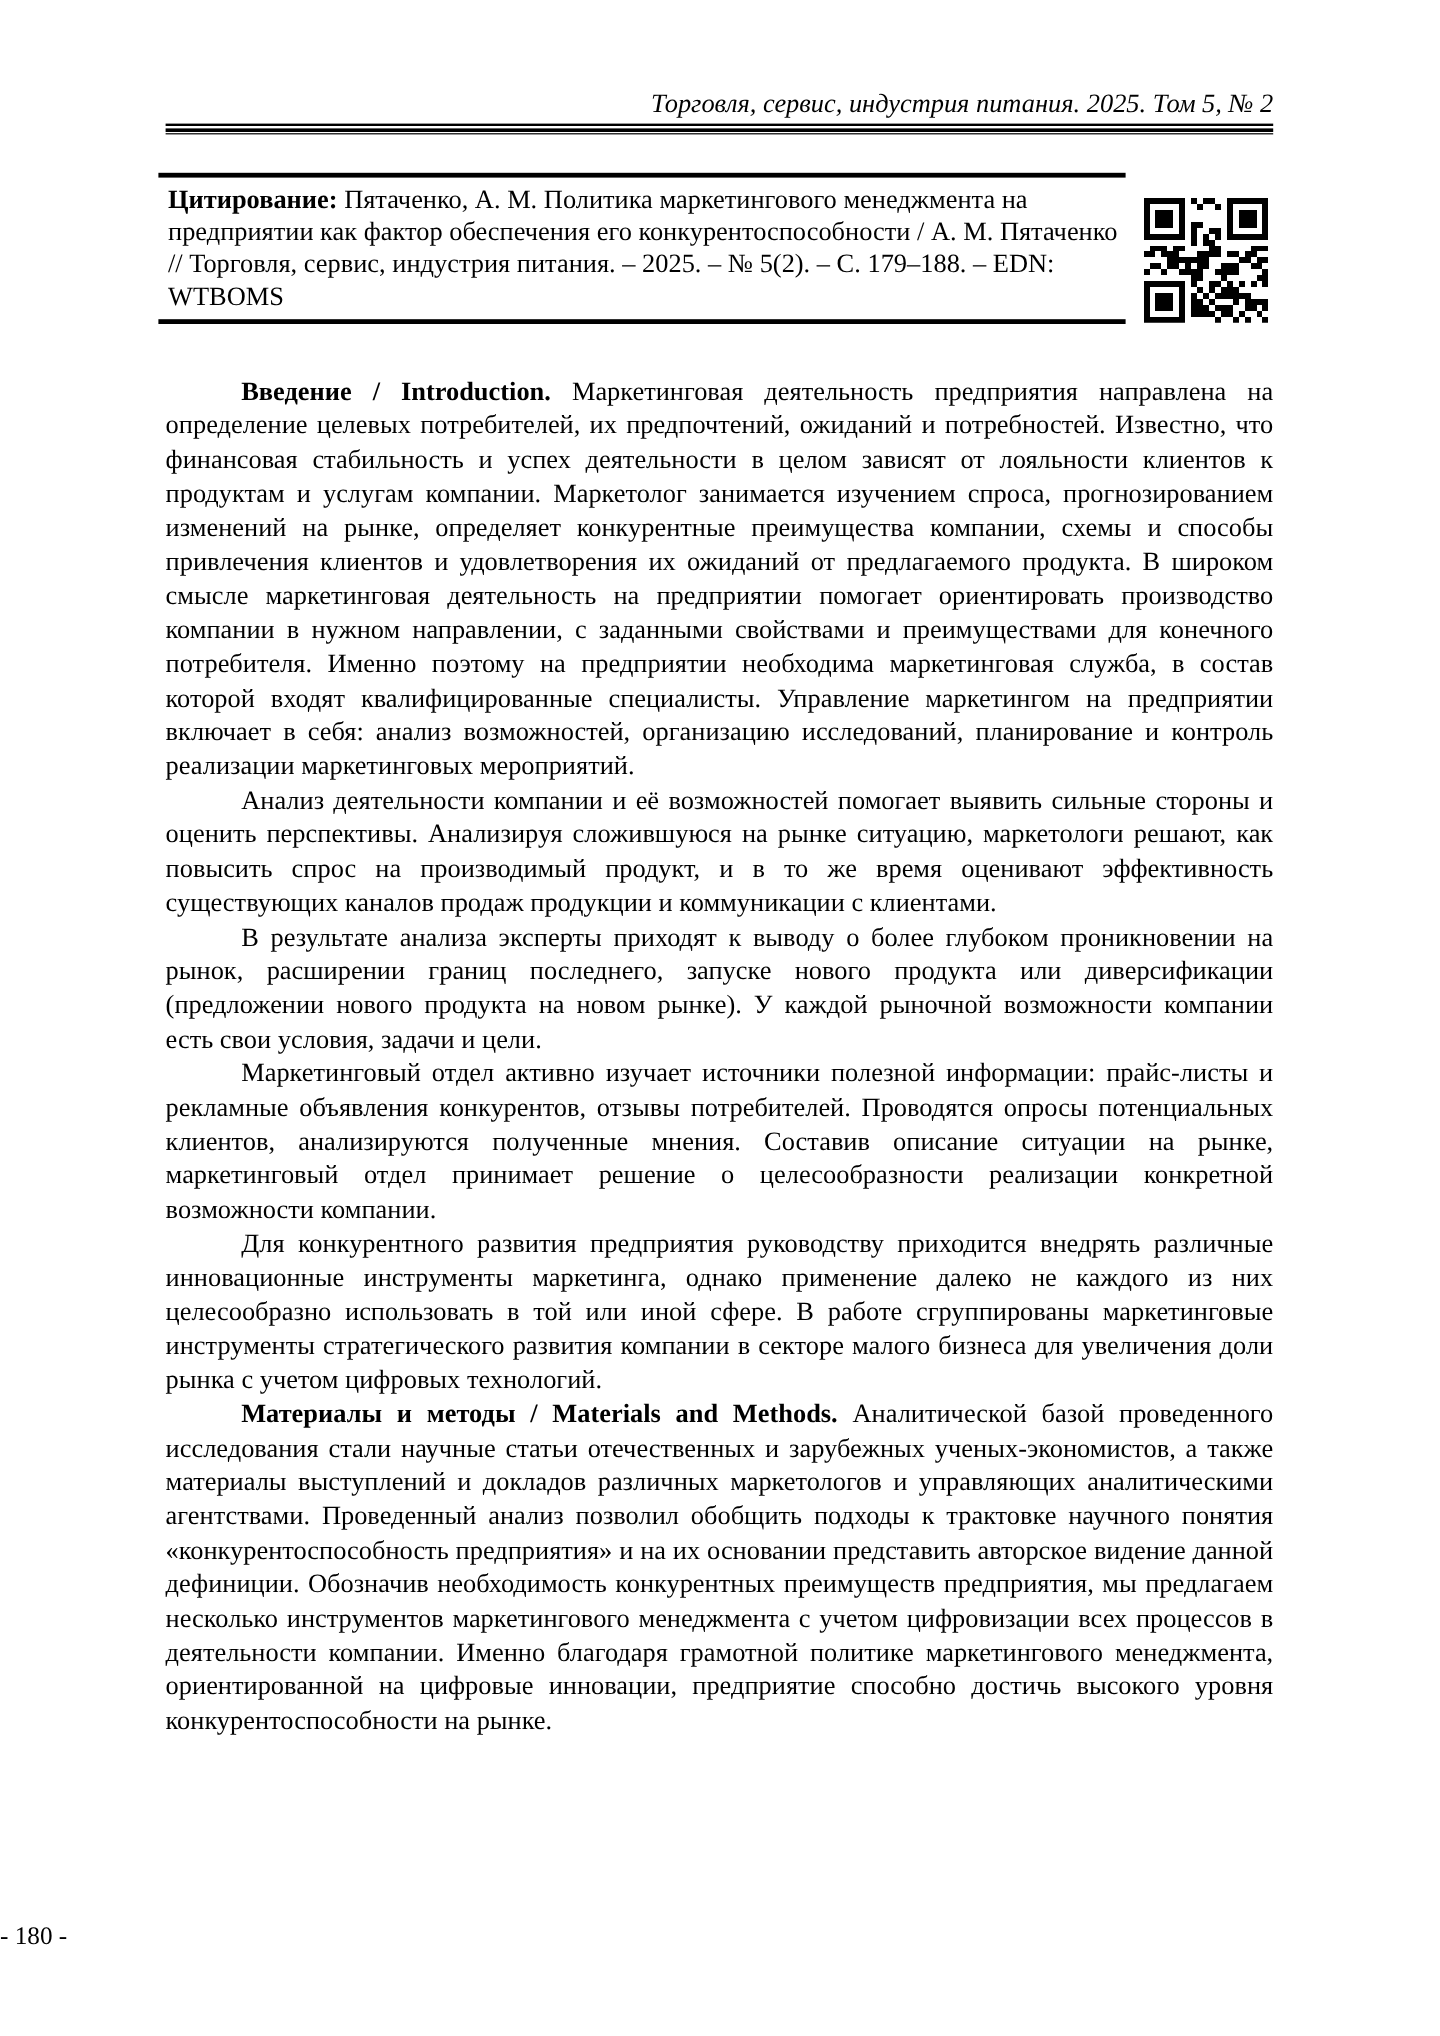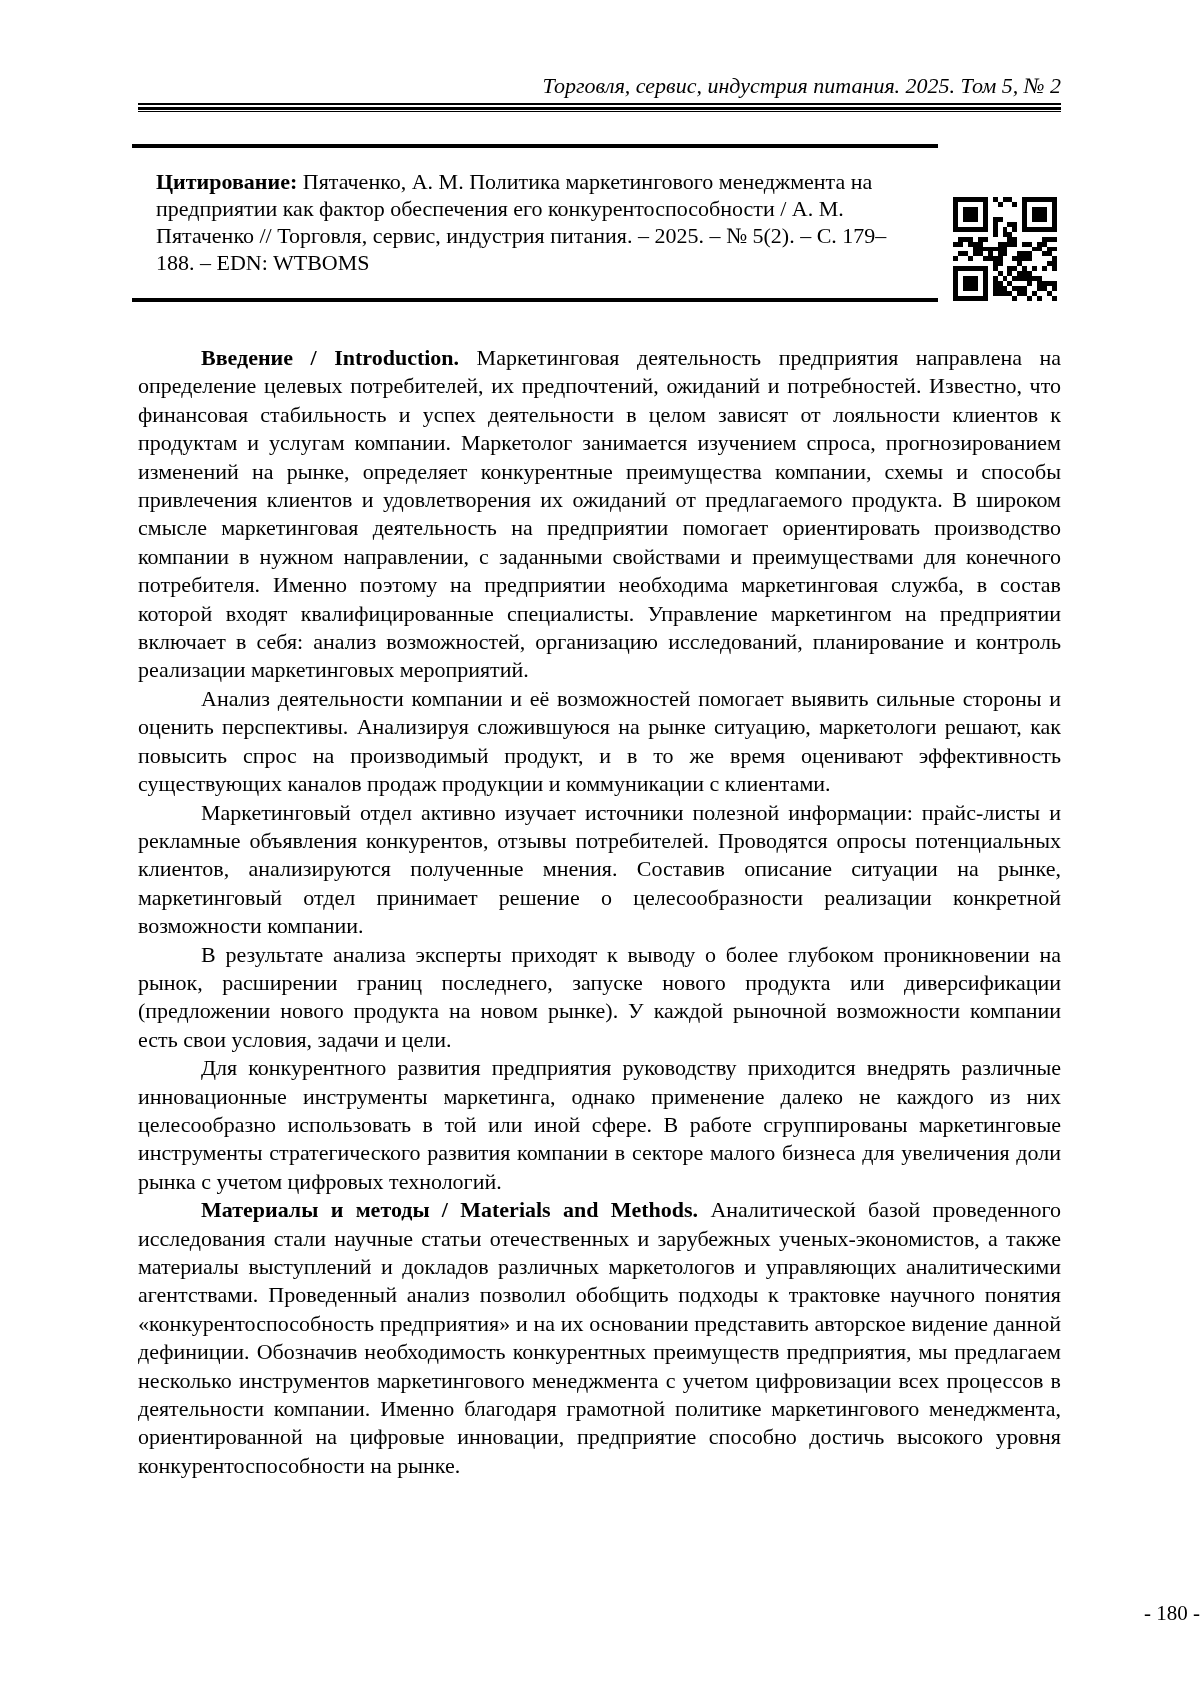--- a/index.html
+++ b/index.html
@@ -40,21 +40,21 @@
     align-items: flex-end;
   }
   .citation-box {
     box-sizing: border-box;
     width: 806px;
     border-top: 4px solid #000;
     border-bottom: 4px solid #000;
     padding: 4px 6px 6px 8px;
   }
   .citation-box p {
-    margin: 16px;
+    margin: 0;
     font-size: 22px;
     line-height: 27px;
     text-align: left;
   }
   .citation-box .cite-label { font-weight: bold; }
   .qr-wrap {
     margin-left: 15px;
     margin-bottom: 1px;
     width: 104px;
     height: 104px;
@@ -72,21 +72,21 @@
     text-align: justify;
     text-indent: 63px;
   }
   main p.para .lead { font-weight: bold; }
 
   
   .page-footer {
     position: absolute;
     left: 0; right: 0;
     top: 1601px;
-    text-align: right;
+    text-align: left;
     font-size: 21px;
   }
 </style>
 </head>
 <body>
 
 <div class="page">
   <div class="content">
 
     <header>
@@ -335,23 +335,23 @@
           </svg>
       </div>
     </section>
 
     <main>
 
         <p class="para"><span class="lead">Введение / Introduction.</span> <span>Маркетинговая деятельность предприятия направлена на определение целевых потребителей, их предпочтений, ожиданий и потребностей. Известно, что финансовая стабильность и успех деятельности в целом зависят от лояльности клиентов к продуктам и услугам компании. Маркетолог занимается изучением спроса, прогнозированием изменений на рынке, определяет конкурентные преимущества компании, схемы и способы привлечения клиентов и удовлетворения их ожиданий от предлагаемого продукта. В широком смысле маркетинговая деятельность на предприятии помогает ориентировать производство компании в нужном направлении, с заданными свойствами и преимуществами для конечного потребителя. Именно поэтому на предприятии необходима маркетинговая служба, в состав которой входят квалифицированные специалисты. Управление маркетингом на предприятии включает в себя: анализ возможностей, организацию исследований, планирование и контроль реализации маркетинговых мероприятий.</span></p>
 
         <p class="para"> <span>Анализ деятельности компании и её возможностей помогает выявить сильные стороны и оценить перспективы. Анализируя сложившуюся на рынке ситуацию, маркетологи решают, как повысить спрос на производимый продукт, и в то же время оценивают эффективность существующих каналов продаж продукции и коммуникации с клиентами.</span></p>
 
+        <p class="para"> <span>В результате анализа эксперты приходят к выводу о более глубоком проникновении на рынок, расширении границ последнего, запуске нового продукта или диверсификации (предложении нового продукта на новом рынке). У каждой рыночной возможности компании есть свои условия, задачи и цели.</span></p>
+
         <p class="para"> <span>Маркетинговый отдел активно изучает источники полезной информации: прайс-листы и рекламные объявления конкурентов, отзывы потребителей. Проводятся опросы потенциальных клиентов, анализируются полученные мнения. Составив описание ситуации на рынке, маркетинговый отдел принимает решение о целесообразности реализации конкретной возможности компании.</span></p>
-
-        <p class="para"> <span>В результате анализа эксперты приходят к выводу о более глубоком проникновении на рынок, расширении границ последнего, запуске нового продукта или диверсификации (предложении нового продукта на новом рынке). У каждой рыночной возможности компании есть свои условия, задачи и цели.</span></p>
 
         <p class="para"> <span>Для конкурентного развития предприятия руководству приходится внедрять различные инновационные инструменты маркетинга, однако применение далеко не каждого из них целесообразно использовать в той или иной сфере. В работе сгруппированы маркетинговые инструменты стратегического развития компании в секторе малого бизнеса для увеличения доли рынка с учетом цифровых технологий.</span></p>
 
         <p class="para"><span class="lead">Материалы и методы / Materials and Methods.</span> <span>Аналитической базой проведенного исследования стали научные статьи отечественных и зарубежных ученых-экономистов, а также материалы выступлений и докладов различных маркетологов и управляющих аналитическими агентствами. Проведенный анализ позволил обобщить подходы к трактовке научного понятия «конкурентоспособность предприятия» и на их основании представить авторское видение данной дефиниции. Обозначив необходимость конкурентных преимуществ предприятия, мы предлагаем несколько инструментов маркетингового менеджмента с учетом цифровизации всех процессов в деятельности компании. Именно благодаря грамотной политике маркетингового менеджмента, ориентированной на цифровые инновации, предприятие способно достичь высокого уровня конкурентоспособности на рынке.</span></p>
 
       </main>
 
   </div>
 
   <footer class="page-footer">

